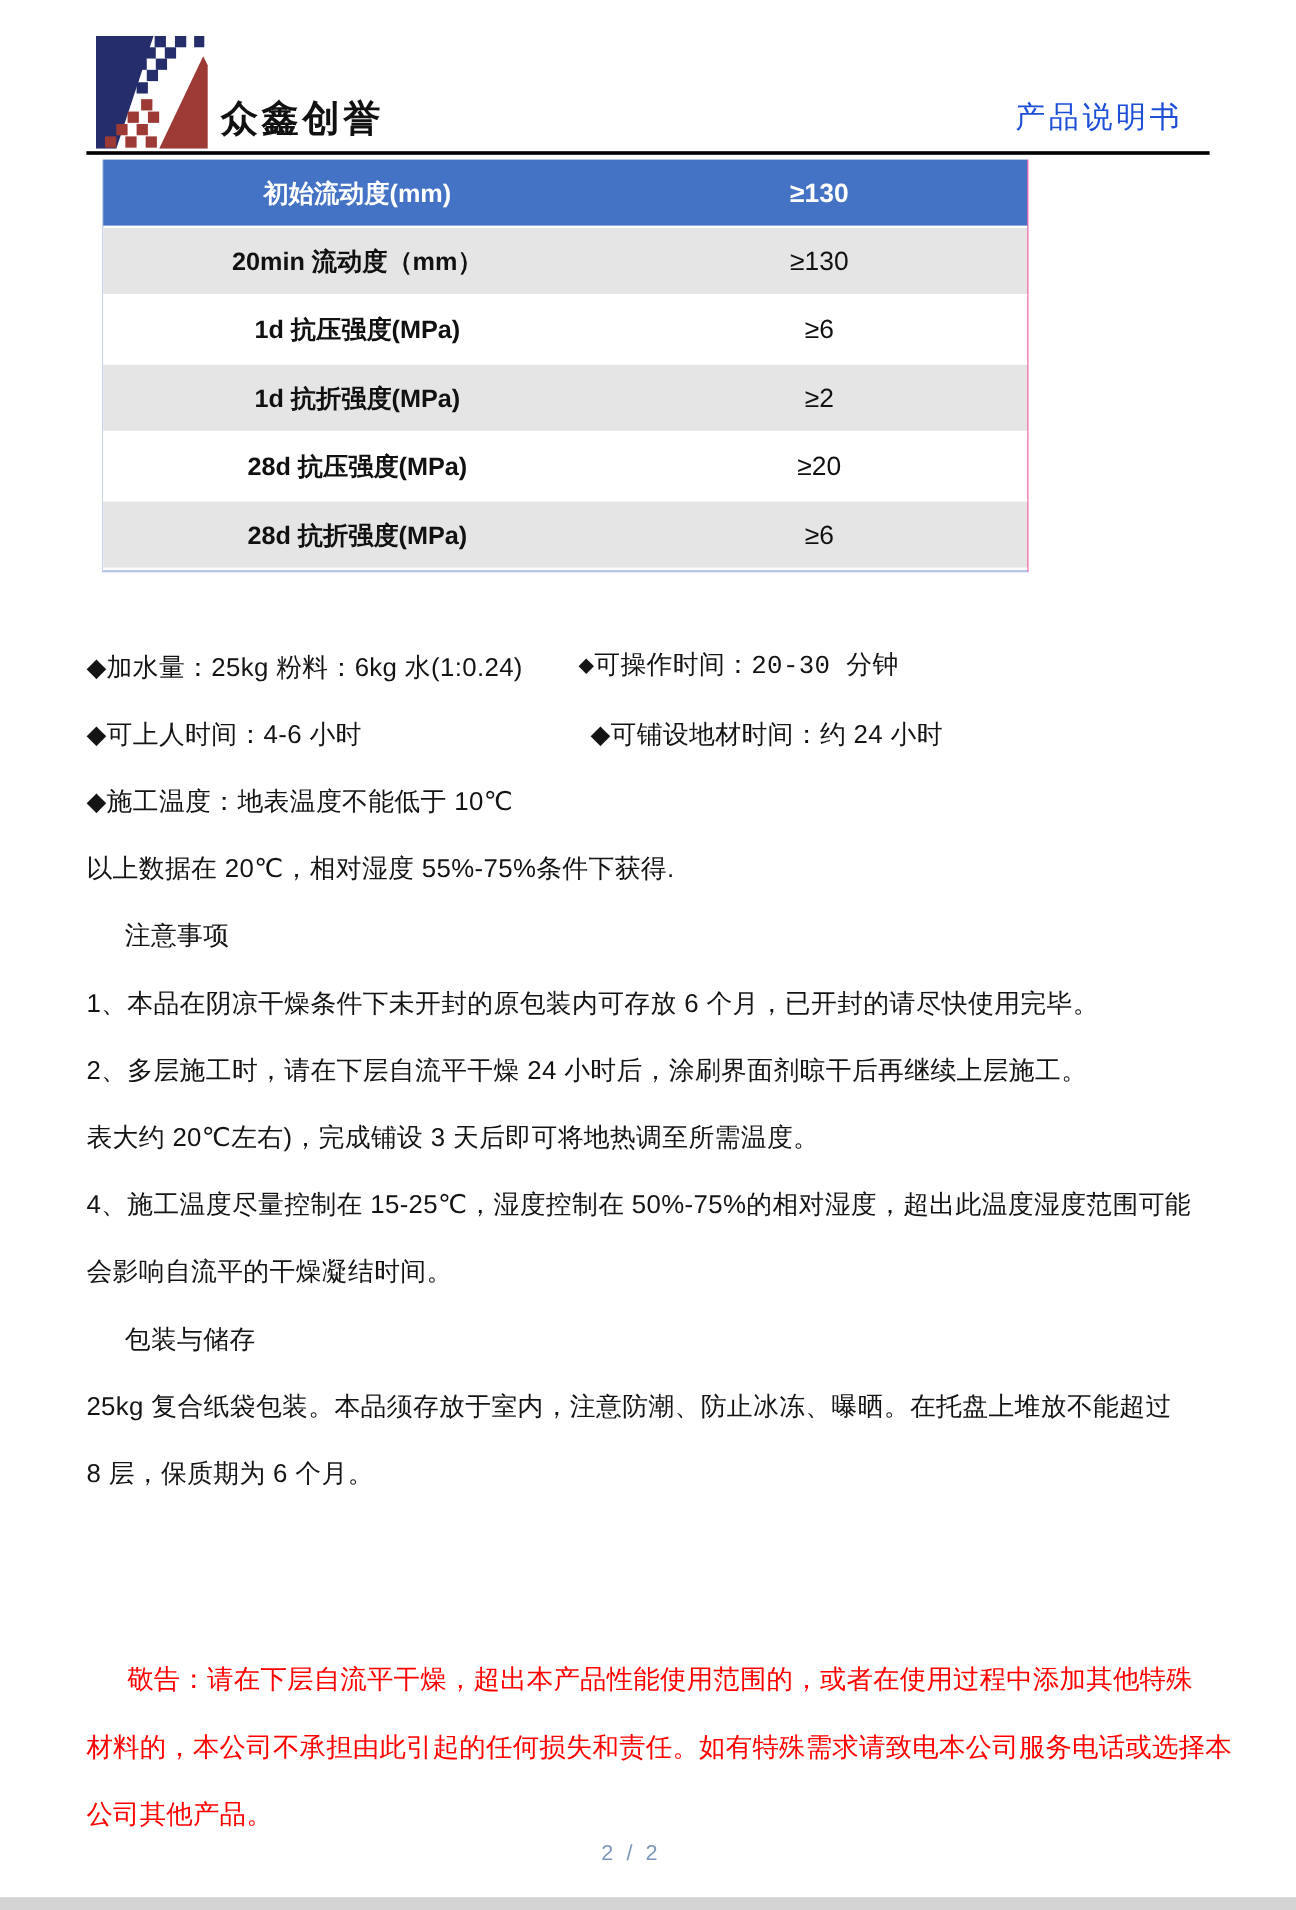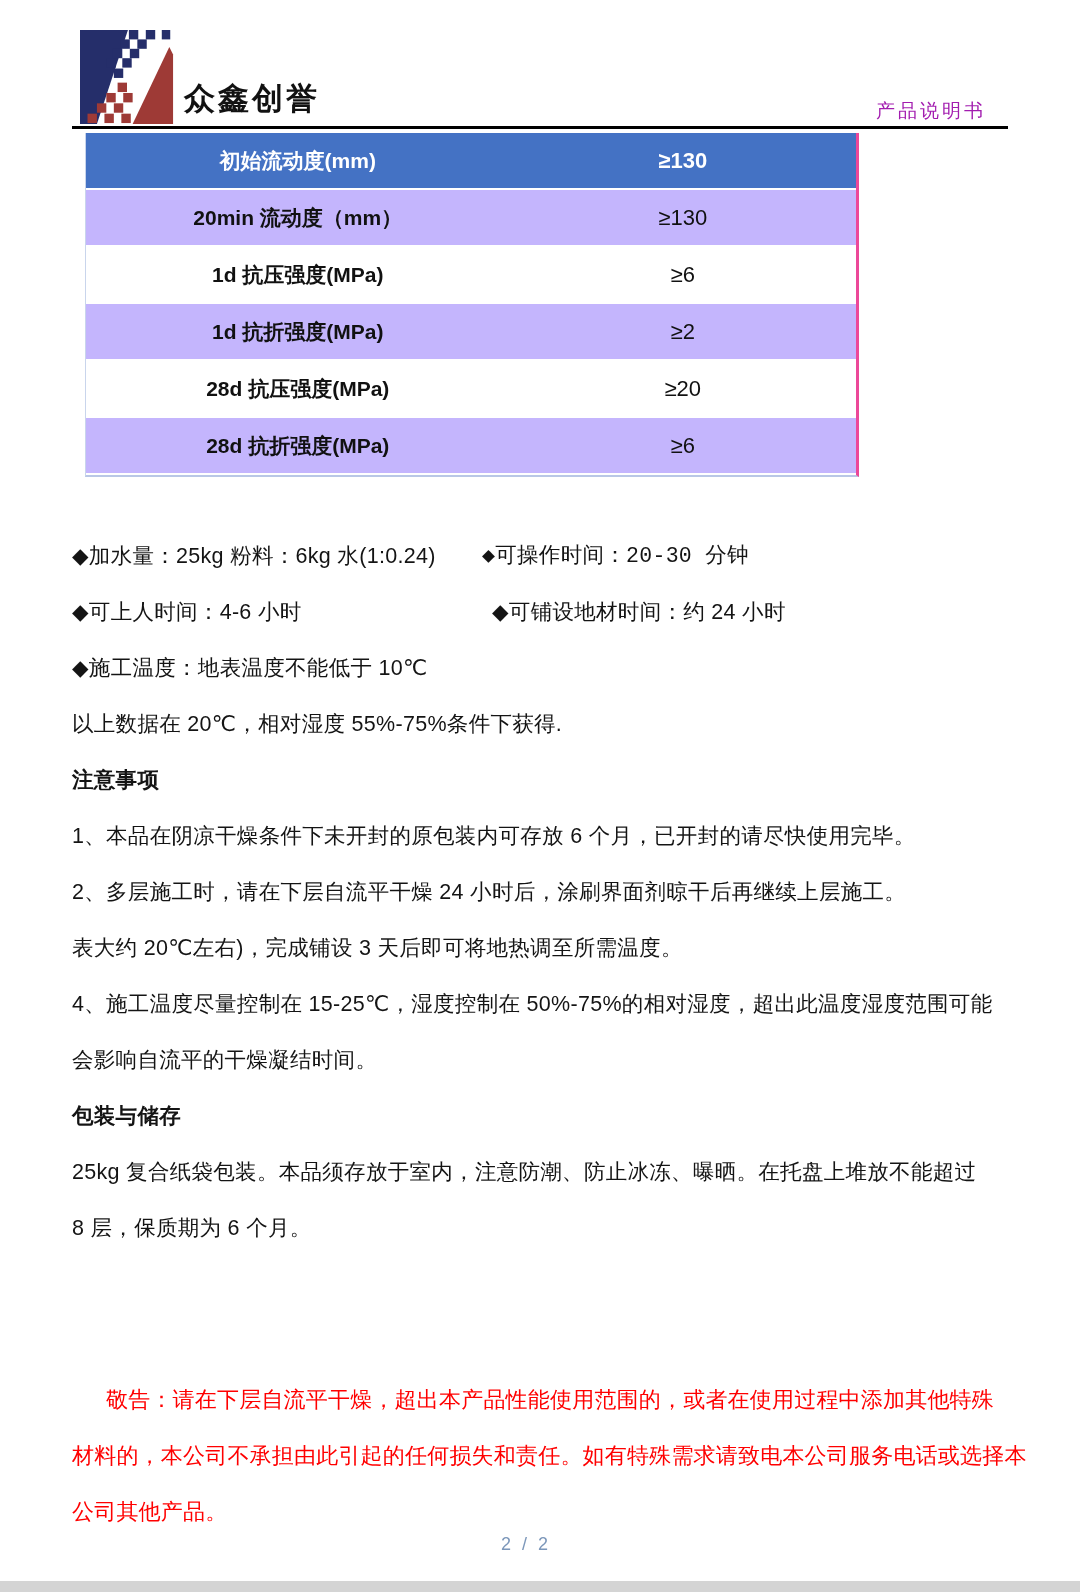--- a/index.html
+++ b/index.html
@@ -6,40 +6,40 @@
   .page{
     position:relative;width:1080px;height:1592px;background:#ffffff;
     font-family:"Liberation Sans","DejaVu Sans",sans-serif;color:#1a1a1a;
     overflow:hidden;
   }
   
   .header{position:absolute;left:72px;top:28px;width:936px;height:96px;}
   .logo{position:absolute;left:8px;top:2px;width:94px;height:94px;}
   .brand{position:absolute;left:112px;bottom:4px;font-size:31px;font-weight:bold;
          letter-spacing:3px;color:#111;}
-  .doctype{position:absolute;right:22px;bottom:0;font-size:19px;letter-spacing:3px;color:#a21caf;}
+  .doctype{position:absolute;right:22px;bottom:10px;font-size:25px;letter-spacing:3px;color:#1d4ed8;}
   .rule{position:absolute;left:72px;top:126px;width:936px;height:3px;background:#000;}
   
   .spec-table{position:absolute;left:85px;top:133px;width:770px;
-              border-left:1px solid #c9d5ec;border-right:3px solid #ec4899;
+              border-left:1px solid #c9d5ec;border-right:1px solid #ec4899;
               border-bottom:2px solid #b9c7e6;}
   .trow{display:flex;height:55px;align-items:center;border-bottom:2px solid #ffffff;}
   .trow .lbl{width:55%;text-align:center;font-weight:bold;font-size:21px;}
   .trow .val{width:45%;text-align:center;font-size:22px;}
   .trow.hdr{background:#4472C4;color:#ffffff;}
   .trow.hdr .val{font-weight:bold;}
-  .trow.light{background:#c4b5fd;color:#111;}
+  .trow.light{background:#e5e5e5;color:#111;}
   .trow.white{background:#ffffff;color:#111;}
   
   .body-text{position:absolute;left:72px;top:528px;width:940px;
              font-size:21.5px;letter-spacing:0.3px;color:#141414;}
   .line{height:56px;line-height:56px;white-space:nowrap;position:relative;}
   .line .col2a{position:absolute;left:410px;font-family:Liberation Mono, monospace;}
   .line .col2b{position:absolute;left:420px;}
-  .heading{font-weight:bold;}
+  .heading{font-weight:normal;margin-left:32px;}
   
   .warning{position:absolute;left:72px;top:1372px;width:940px;
            font-size:22px;color:#FF0000;letter-spacing:0.2px;}
   .warning .line{height:56px;line-height:56px;white-space:nowrap;}
   .warning .indent{text-indent:34px;}
   
   .page-number{position:absolute;left:0;top:1534px;width:1052px;text-align:center;
                font-size:18px;letter-spacing:3px;color:#7C97BA;}
   .page-edge{position:absolute;left:0;bottom:0;width:1080px;height:11px;background:#d4d4d4;}
 </style>

